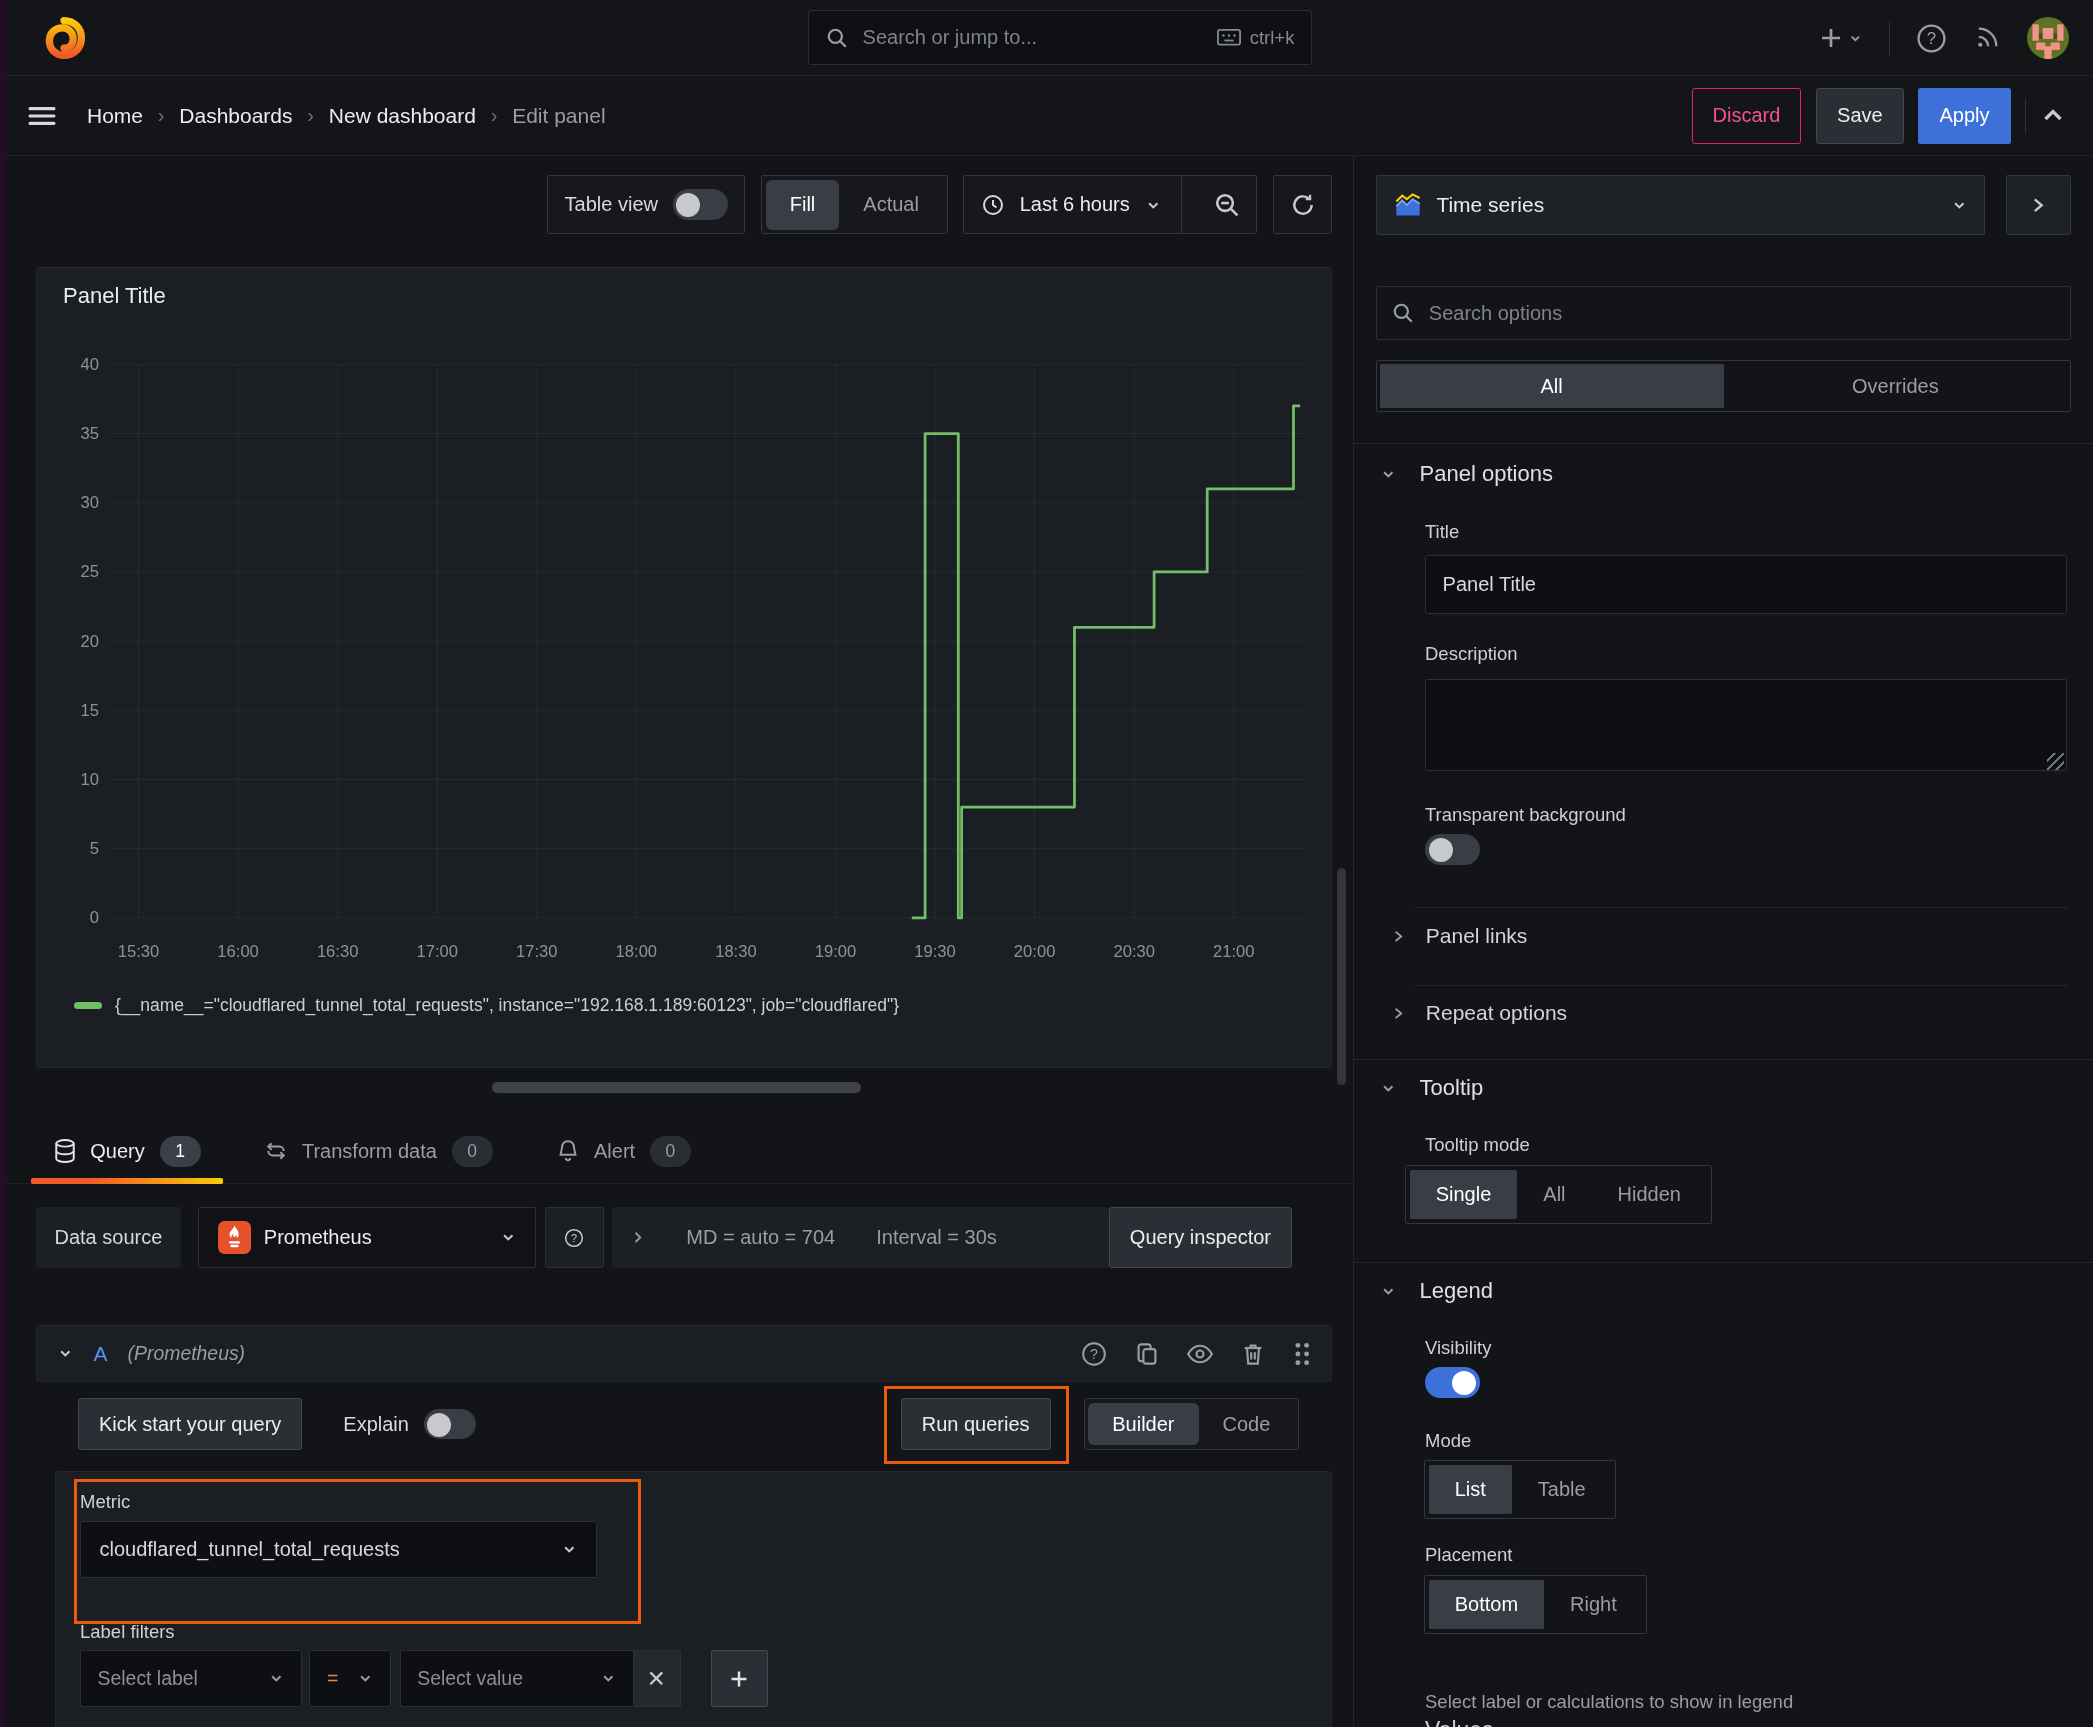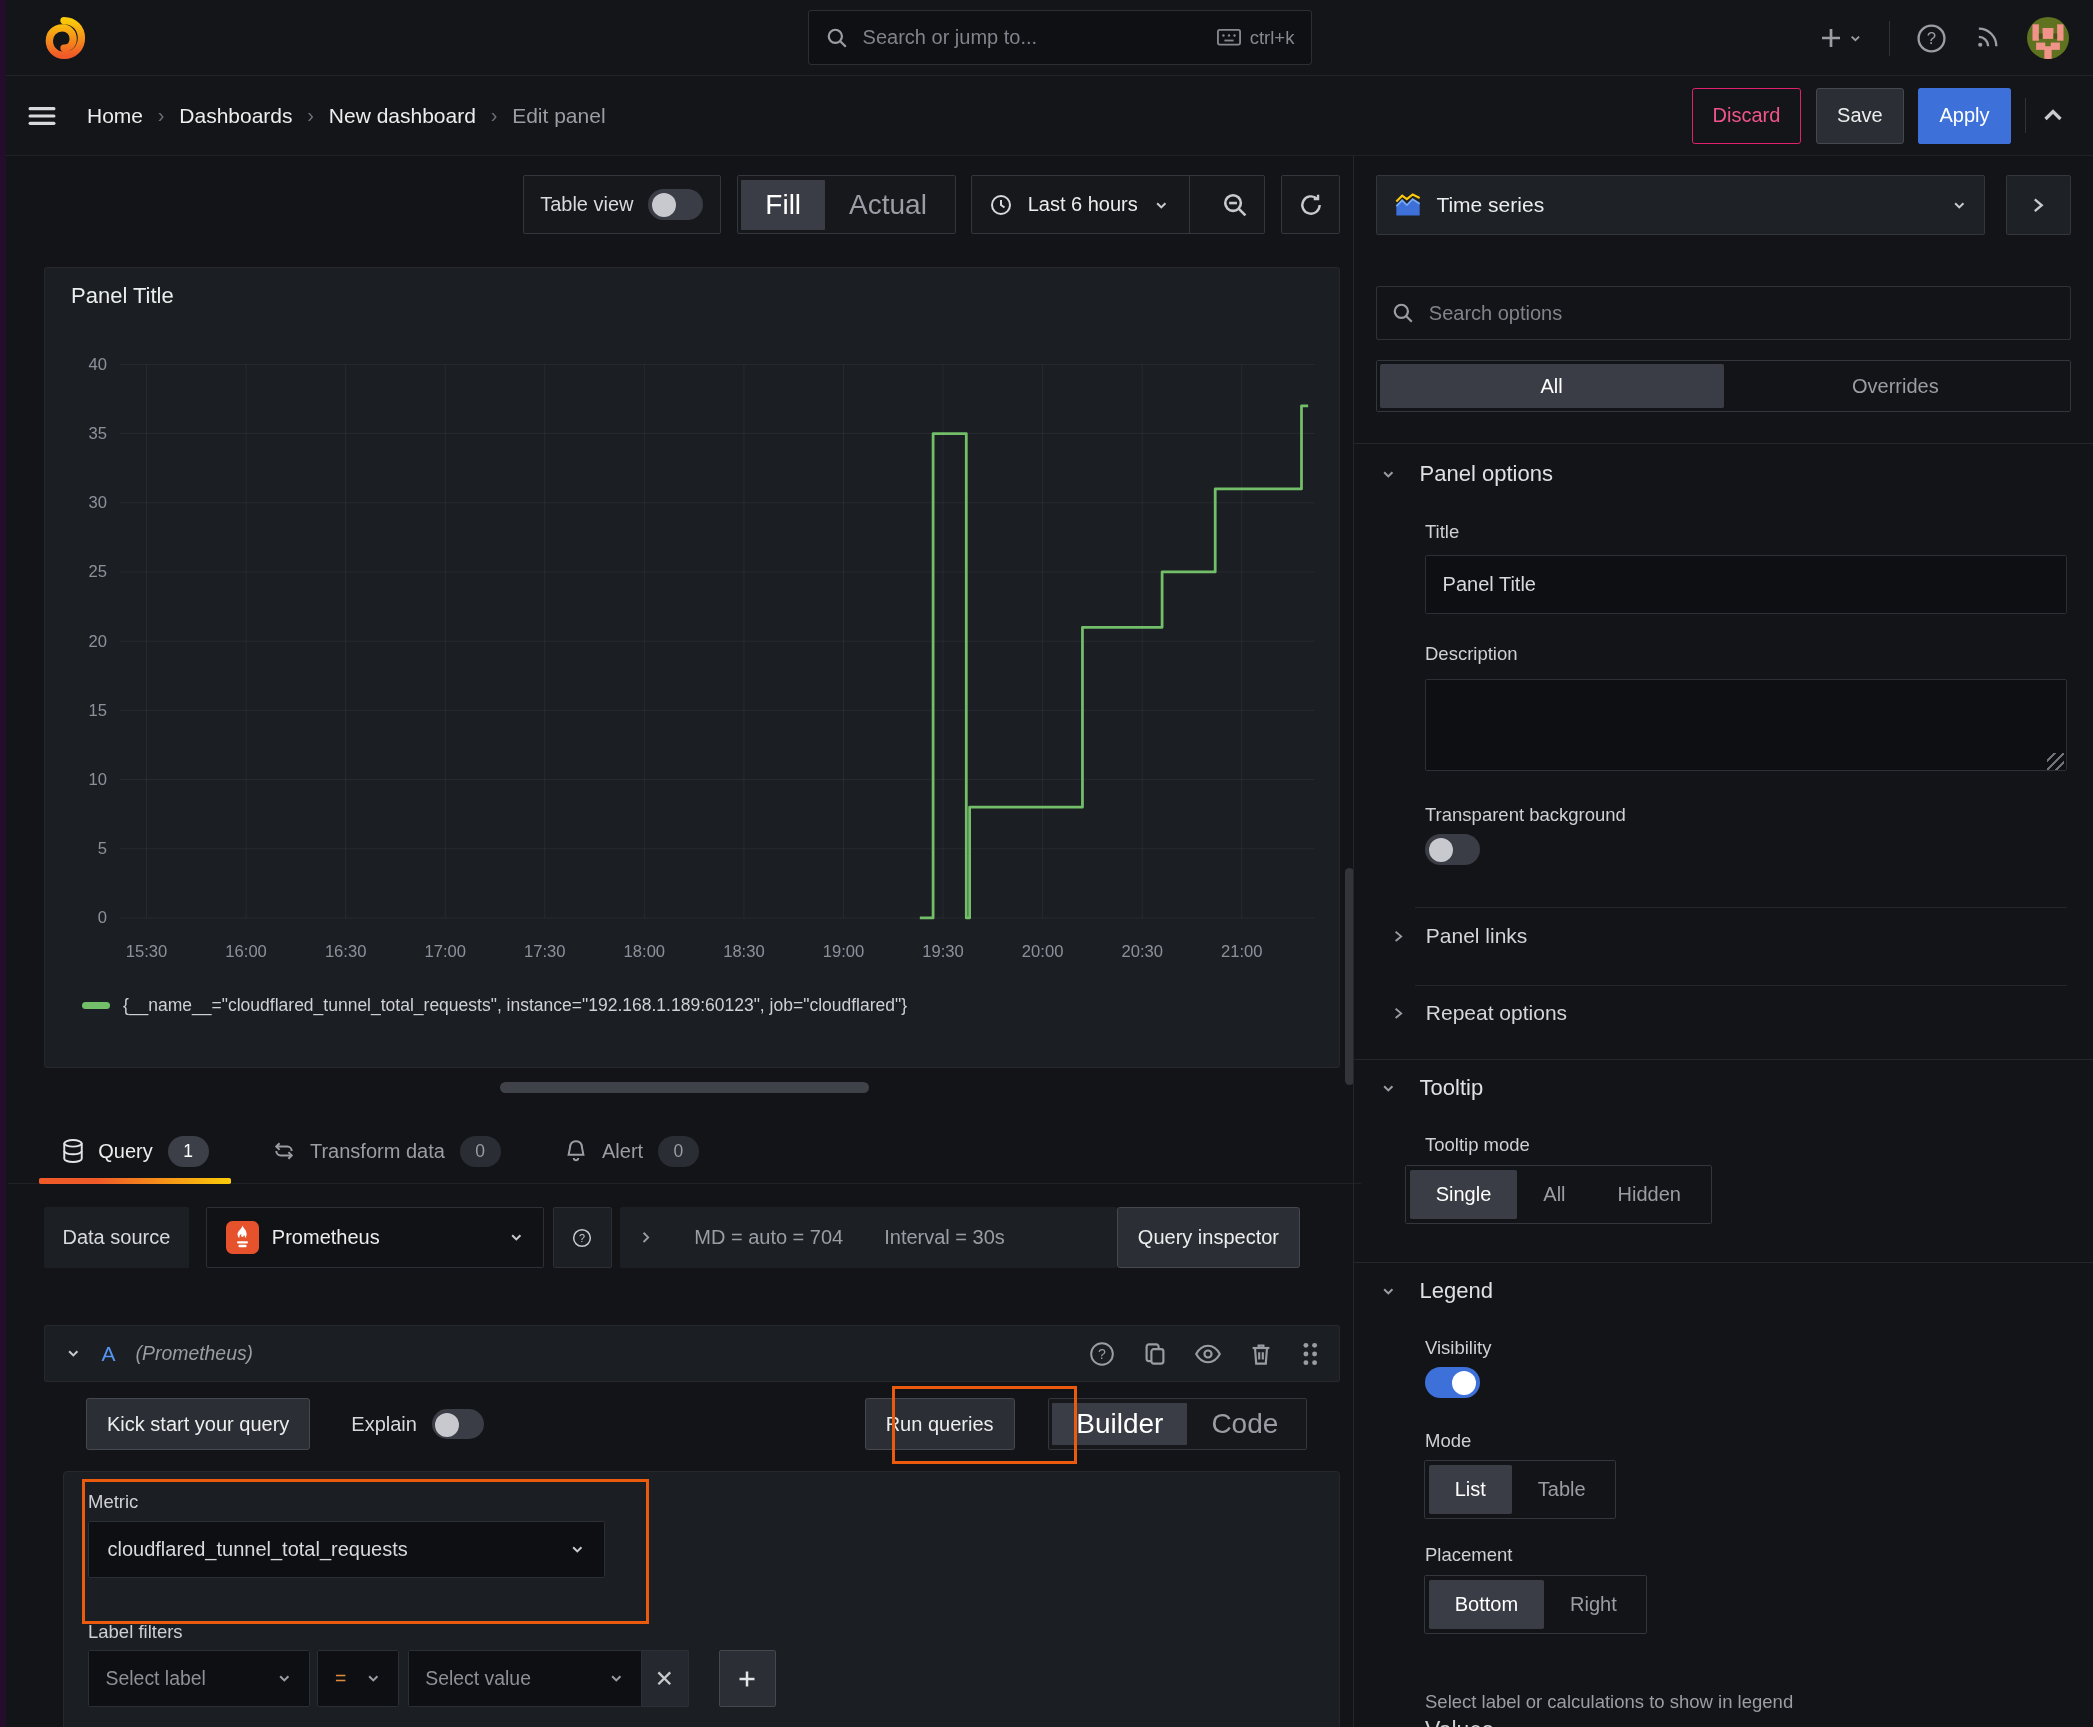--- a/index.html
+++ b/index.html
@@ -28,27 +28,27 @@
   #crumbbar{position:absolute;left:0;top:76px;width:100%;height:80px;display:flex;align-items:center;padding:0 28px;border-bottom:0.9px solid #202127;background:#141519;}
   #crumbs{display:flex;align-items:center;gap:14.8px;margin-left:31px;font-size:21px;color:var(--text-strong);}
   #crumbs .sep{color:#6f727a;font-size:20px;}
   #crumbs .muted{color:var(--muted);}
   #crumb-actions{margin-left:auto;display:flex;align-items:center;gap:14.8px;}
   .btn{height:56px;padding:0 20px;border-radius:2.8px;font-size:20px;font-weight:500;display:inline-flex;align-items:center;justify-content:center;cursor:pointer;border:0.9px solid transparent;}
   .btn-outline-danger{background:transparent;border-color:var(--pink);color:#f0558a;}
   .btn-secondary{background:#2b2e34;border-color:#45484f;color:var(--text-strong);}
   .btn-primary{background:var(--blue);color:#fff;}
   
-  #main{position:absolute;left:8px;top:156px;width:1353px;bottom:0;}
+  #main{position:absolute;left:0;top:156px;width:1353px;bottom:0;}
   #options{position:absolute;left:1353px;top:156px;right:0;bottom:0;border-left:0.9px solid #24262c;}
   
   #viz-toolbar{position:absolute;top:19.4px;right:21px;display:flex;align-items:center;gap:15.7px;height:59px;}
   .tbox{height:59px;border:0.9px solid #33363d;border-radius:1.8px;display:flex;align-items:center;padding:0 16.6px;gap:14.8px;font-size:20px;color:var(--text);background:#16181c;}
   .seg{display:inline-flex;align-items:center;height:59px;border:0.9px solid #33363d;border-radius:1.8px;padding:3.7px;background:#16181c;}
-  .seg span{padding:0 24px;height:100%;display:flex;align-items:center;border-radius:1px;font-size:28px;color:var(--muted);cursor:pointer;}
+  .seg span{padding:0 24px;height:100%;display:flex;align-items:center;border-radius:6px;font-size:20px;color:var(--muted);cursor:pointer;}
   .seg span.on{background:var(--seg);color:#fff;}
   .toggle{width:55px;height:31px;border-radius:15.7px;background:#3a3d45;position:relative;cursor:pointer;flex:none;}
   .toggle::after{content:'';position:absolute;left:3.7px;top:3.7px;width:24px;height:24px;border-radius:50%;background:#c8c9ce;}
   .toggle.on{background:var(--blue);}
   .toggle.on::after{left:auto;right:3.7px;background:#fff;}
   .sq{width:59px;height:59px;border:0.9px solid #33363d;border-radius:1.8px;display:flex;align-items:center;justify-content:center;background:#16181c;cursor:pointer;}
   
   #panel{position:absolute;left:36px;top:111px;width:1296px;height:801px;background:var(--panel);border:0.9px solid #26282e;border-radius:2.8px;}
   #panel-title{position:absolute;left:26px;top:14.8px;font-size:22px;color:var(--text-strong);}
   #chart{position:absolute;left:14.8px;top:73px;}

